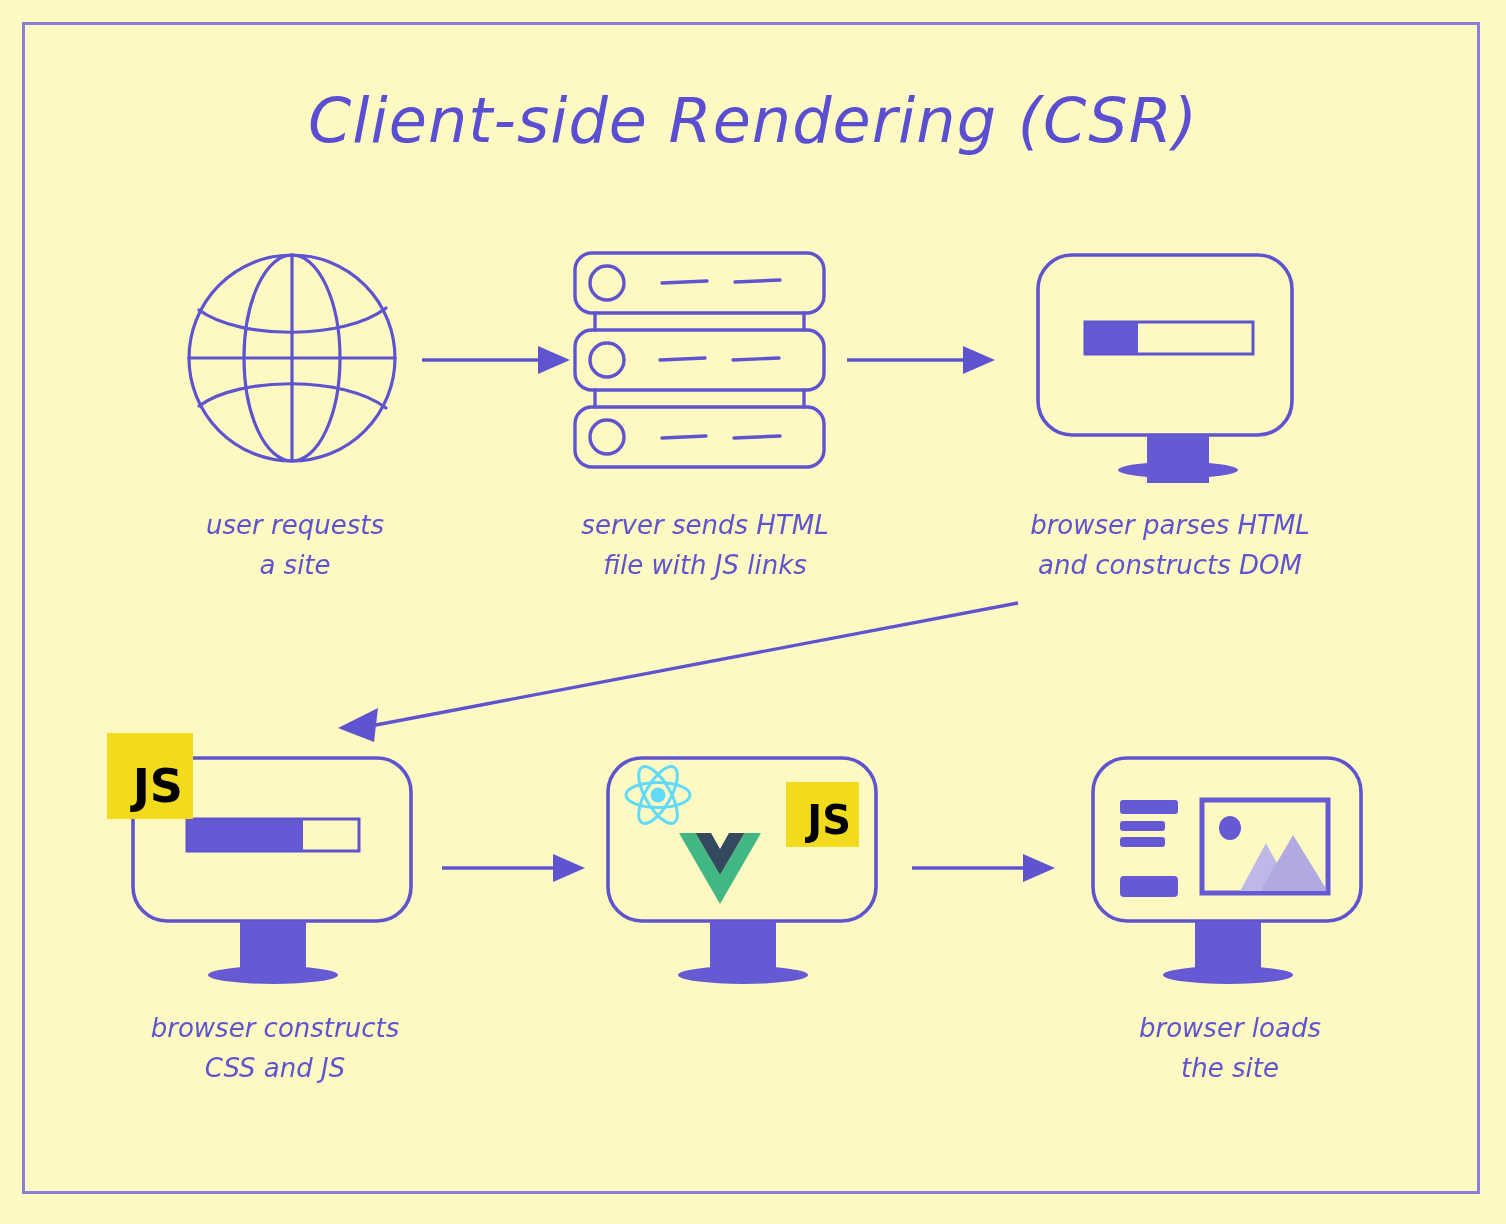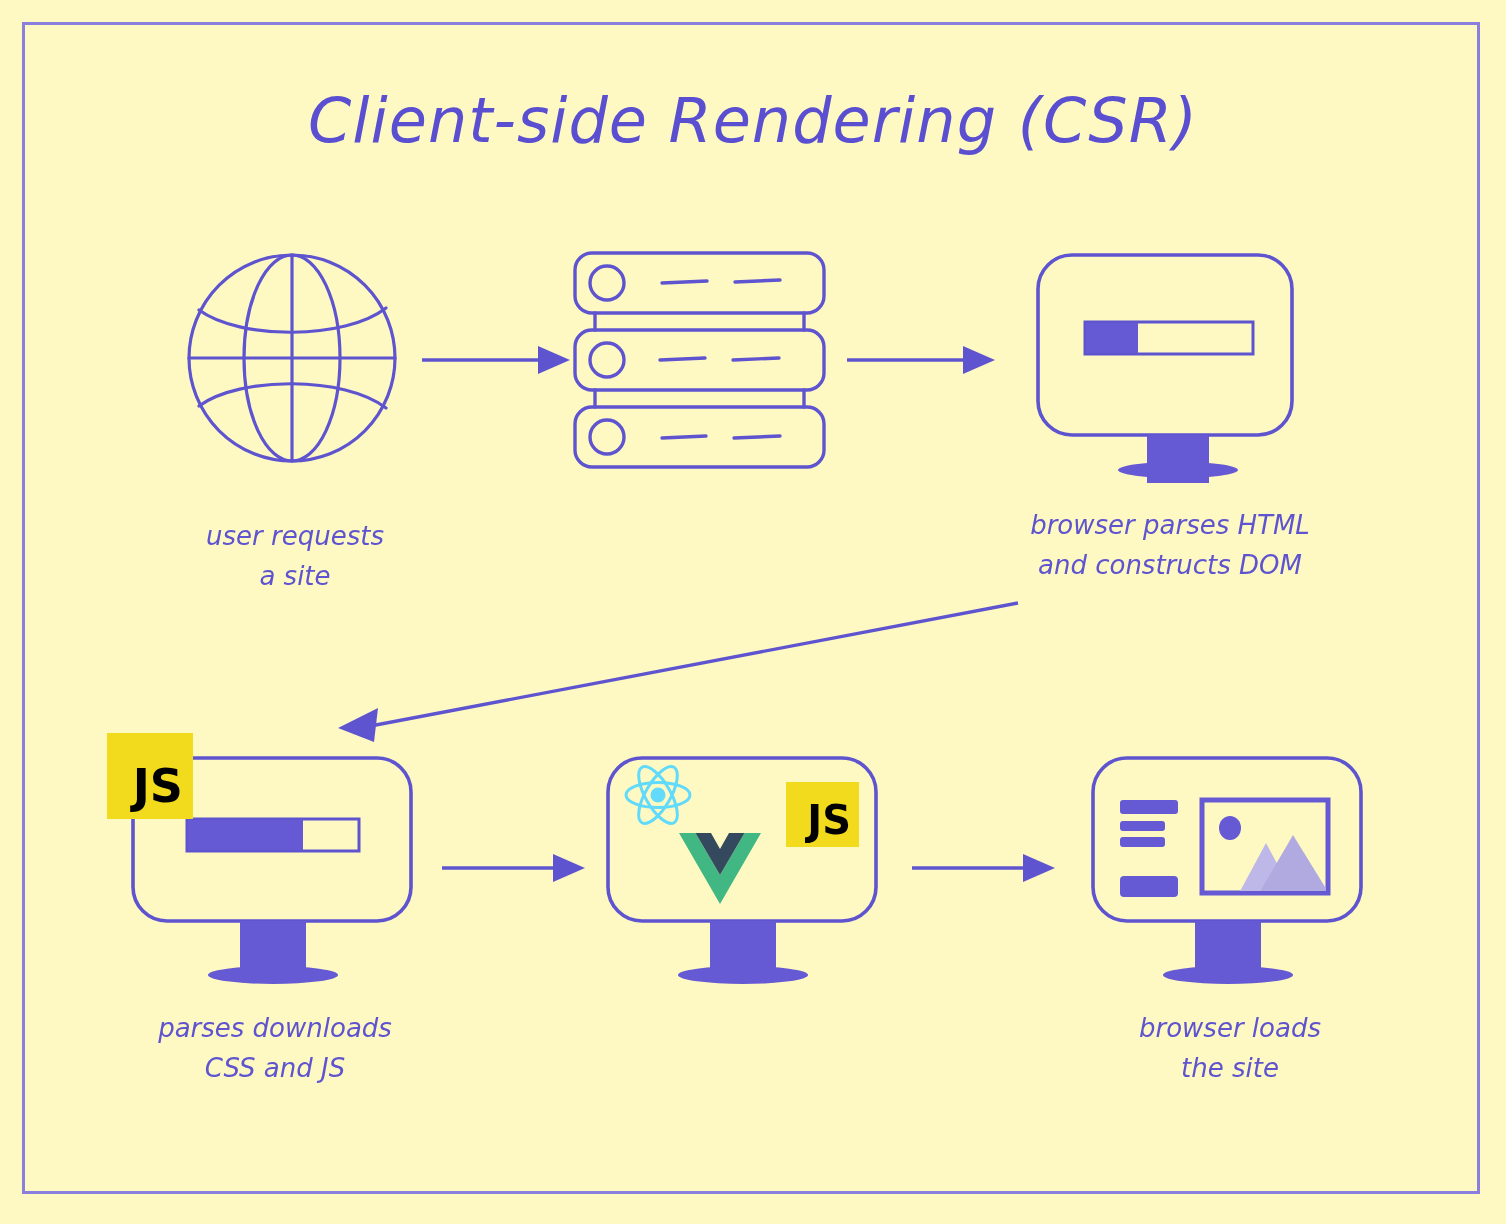--- a/index.html
+++ b/index.html
@@ -129,22 +129,24 @@
   <div class="node" style="left:1035px; top:252px;">
     <svg width="265" height="225" viewBox="0 0 265 225">
       <rect x="3" y="3" width="254" height="180" rx="34" fill="none" stroke="#5f54cf" stroke-width="3.6"></rect>
       <rect x="50" y="70" width="168" height="32" fill="none" stroke="#5f54cf" stroke-width="3"></rect>
       <rect x="51" y="71" width="52" height="30" fill="#6659d4"></rect>
       <rect x="112" y="183" width="62" height="48" fill="#6659d4"></rect>
       <ellipse cx="143" cy="218" rx="60" ry="8" fill="#6659d4"></ellipse>
     </svg>
   </div>
 
-  <div class="caption" style="left:150px; top:516px; width:290px;">user requests
+  <div class="caption" style="left:150px; top:505px; width:290px;">user requests
 a site</div>
+  <div class="caption" style="left:545px; top:505px; width:320px;">server sends HTML
+file with JS links</div>
   <div class="caption" style="left:975px; top:505px; width:390px;">browser parses HTML
 and constructs DOM</div>
 
   <div class="node" style="left:330px; top:595px;">
     <svg width="700" height="150" viewBox="0 0 700 150">
       <line x1="30" y1="133" x2="688" y2="8" stroke="#5f54cf" stroke-width="3.4"></line>
       <path d="M 8 133 L 48 113 L 44 147 Z" fill="#5f54cf"></path>
     </svg>
   </div>
 
@@ -218,18 +220,18 @@
         <ellipse cx="140" cy="73" rx="11" ry="12" fill="#6659d4"></ellipse>
         <path d="M 148 140 L 176 88 L 204 140 Z" fill="#bdb8e8"></path>
         <path d="M 168 140 L 203 80 L 240 140 Z" fill="#b0aae0"></path>
       </g>
 
       <rect x="105" y="166" width="66" height="50" fill="#6659d4"></rect>
       <ellipse cx="138" cy="220" rx="65" ry="9" fill="#6659d4"></ellipse>
     </svg>
   </div>
 
-  <div class="caption" style="left:110px; top:1008px; width:330px;">parses downloads
+  <div class="caption" style="left:110px; top:1008px; width:330px;">browser constructs
 CSS and JS</div>
   <div class="caption" style="left:1080px; top:1008px; width:300px;">browser loads
 the site</div>
 
 </div>
 
 </body></html>

